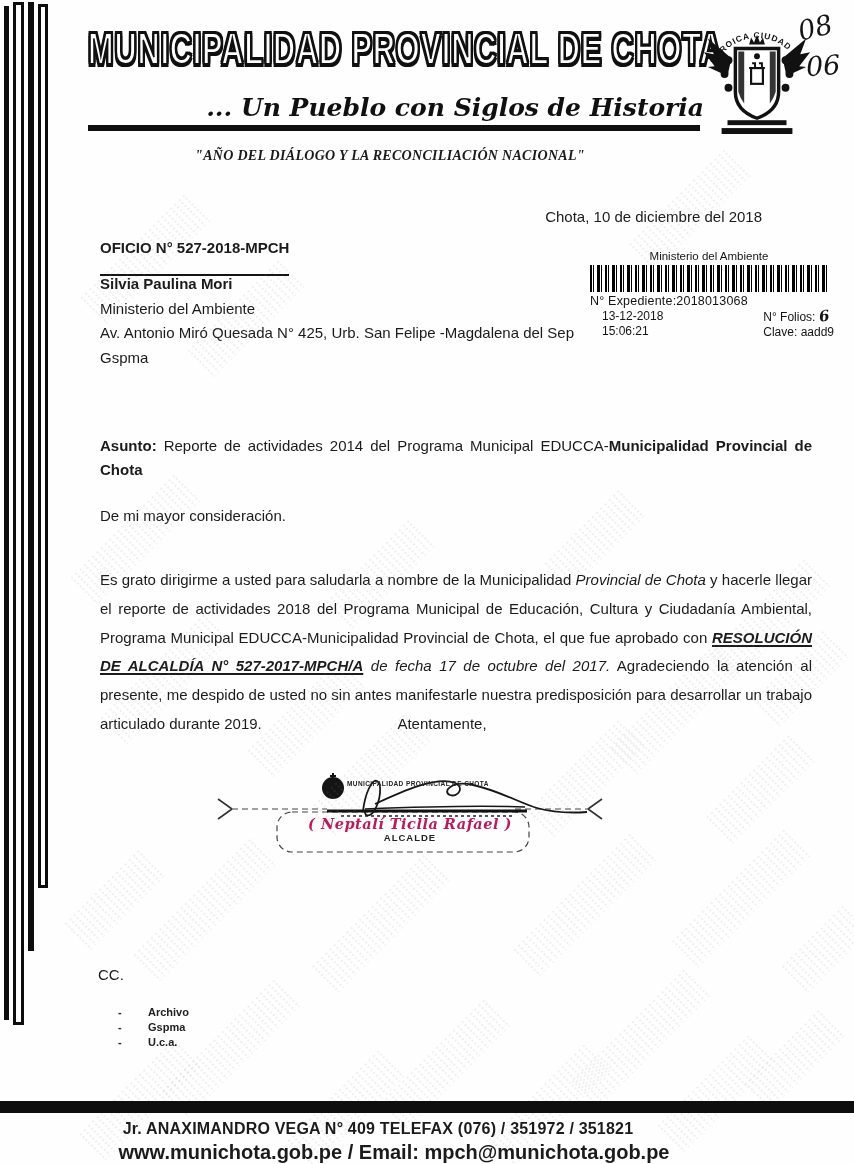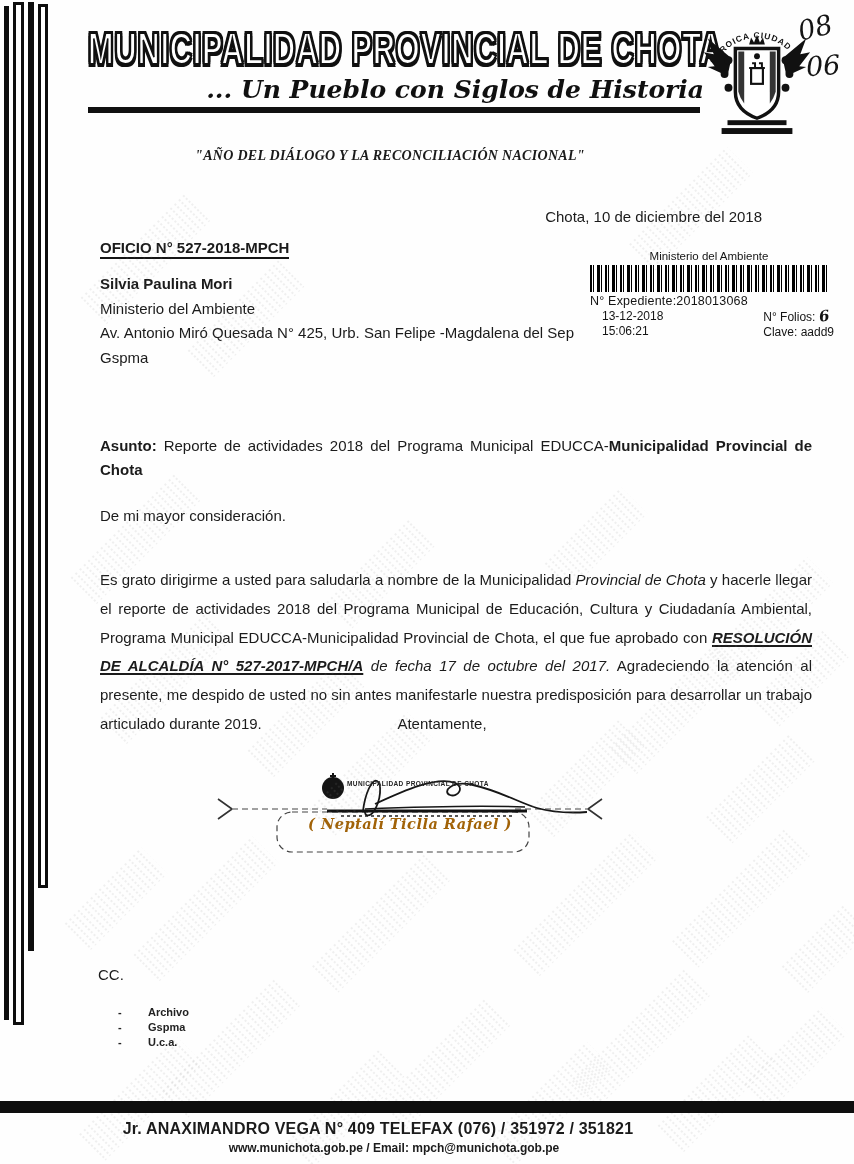--- a/index.html
+++ b/index.html
@@ -17,40 +17,40 @@
   .letterhead { position:absolute; left:88px; top:24px; width:616px; }
   .lh-title {
     font-weight:bold; font-size:40px; white-space:nowrap; color:#fff;
     -webkit-text-stroke:2px #101010;
     text-shadow:-2px -2px 0 #101010, 2px -2px 0 #101010, -2px 2px 0 #101010,
                  2px 2px 0 #101010, 0 -2px 0 #101010, 0 2px 0 #101010,
                 -2px 0 0 #101010, 2px 0 0 #101010;
     transform:scale(0.77,1.12); transform-origin:left top; letter-spacing:1px;
   }
   .lh-slogan {
-    margin-top:6px; text-align:right; font-family:"DejaVu Serif", serif;
+    margin-top:24px; text-align:right; font-family:"DejaVu Serif", serif;
     font-style:italic; font-weight:bold; font-size:25px; color:#101010;
   }
   .lh-rule { margin-top:3px; width:612px; height:6px; background:#101010; }
 
   .crest { position:absolute; left:698px; top:8px; }
   .hw { position:absolute; font-family:"DejaVu Serif", serif; font-style:italic;
         font-size:27px; color:#141414; }
   .hw1 { left:798px; top:12px; transform:rotate(-14deg); }
   .hw2 { left:806px; top:50px; transform:rotate(-4deg); }
 
   .quote {
     position:absolute; left:100px; top:148px; width:580px; text-align:center;
     font-family:"Liberation Serif", serif; font-style:italic; font-weight:bold;
     font-size:14px; letter-spacing:0.3px;
   }
   .dateline { position:absolute; top:208px; right:92px; font-size:15px; }
 
   .oficio { position:absolute; left:100px; top:239px; font-size:15px; font-weight:bold; }
-  .oficio span { border-bottom:2px solid #141414; padding-bottom:1px; }
+  .oficio span { border-bottom:2px solid #141414; padding-bottom:18px; }
 
   
   .stamp { position:absolute; left:580px; top:250px; width:258px; font-size:11.5px; color:#141414; }
   .stamp-org { text-align:center; font-size:11.5px; }
   .barcode {
     width:238px; height:27px; margin:3px auto 2px auto;
     background:repeating-linear-gradient(90deg,
       #000 0 2px, #fff 2px 3px, #000 3px 4px, #fff 4px 7px,
       #000 7px 10px, #fff 10px 11px, #000 11px 12px, #fff 12px 15px);
   }
@@ -75,36 +75,36 @@
 
   .closing { position:absolute; left:0; top:715px; width:884px; text-align:center; font-size:15px; }
 
   
   .sigblock { position:absolute; left:215px; top:772px; width:390px; height:90px; }
   .sigblock svg { position:absolute; left:0; top:0; }
   .sig-stamp-text { position:absolute; left:132px; top:8px; font-size:6.5px; font-weight:bold;
                     letter-spacing:0.4px; color:#222; white-space:nowrap; }
   .sig-name { position:absolute; left:0; top:43px; width:390px; text-align:center;
               font-family:"DejaVu Serif", serif; font-style:italic; font-weight:bold;
-              font-size:14.5px; color:#a16207; letter-spacing:0.5px; }
+              font-size:14.5px; color:#be185d; letter-spacing:0.5px; }
   .sig-role { position:absolute; left:0; top:60px; width:390px; text-align:center;
               font-size:9.5px; font-weight:bold; color:#222; letter-spacing:1px; }
 
   .ccblock { position:absolute; left:98px; top:966px; }
   .cc-label { font-size:15px; font-weight:normal; }
   .cc-items { margin-top:22px; padding-left:20px; font-size:11px; font-weight:bold; color:#222; }
   .cc-item { display:flex; line-height:15px; }
   .cc-item .dash { width:30px; }
 
   
   .footer-bar { position:absolute; left:0; top:1101px; width:854px; height:12px; background:#0e0e0e; }
   .footer-l1 { position:absolute; left:0; top:1120px; width:756px; text-align:center;
                font-size:16px; font-weight:bold; letter-spacing:0.2px; }
   .footer-l2 { position:absolute; left:0; top:1141px; width:788px; text-align:center;
-               font-size:12px; font-weight:bold; }
+               font-size:20px; font-weight:bold; }
 
   
   .streak { position:absolute; height:38px;
     background-image:radial-gradient(#8f8f8f 0.8px, transparent 1px);
     background-size:6px 4px; transform:rotate(-45deg); opacity:0.28; pointer-events:none; }
 </style>
 </head>
 <body>
 
 <div class="page">
@@ -171,21 +171,21 @@
     </div>
   </div>
 
   <div class="recipient">
     <div class="bold">Silvia Paulina Mori</div>
     <div>Ministerio del Ambiente</div>
     <div>Av. Antonio Miró Quesada N° 425, Urb. San Felipe -Magdalena del Sep</div>
     <div>Gspma</div>
   </div>
 
-  <div class="subject"><span class="bold">Asunto:</span><span> Reporte de actividades 2018 del Programa Municipal EDUCCA-</span><span class="bold">Municipalidad Provincial de Chota</span></div>
+  <div class="subject"><span class="bold">Asunto:</span><span> Reporte de actividades 2014 del Programa Municipal EDUCCA-</span><span class="bold">Municipalidad Provincial de Chota</span></div>
 
   <div class="greeting">De mi mayor consideración.</div>
 
   <div class="bodytext"><span>Es grato dirigirme a usted para saludarla a nombre de la Municipalidad </span><span class="it">Provincial de Chota</span><span> y hacerle llegar el reporte de actividades 2018 del Programa Municipal de Educación, Cultura y Ciudadanía Ambiental, Programa Municipal EDUCCA-Municipalidad Provincial de Chota, el que fue aprobado con </span><span class="res">RESOLUCIÓN DE ALCALDÍA N° 527-2017-MPCH/A</span><span class="it"> de fecha 17 de octubre del 2017.</span><span> Agradeciendo la atención al presente, me despido de usted no sin antes manifestarle nuestra predisposición para desarrollar un trabajo articulado  durante 2019.</span></div>
 
   <div class="closing">Atentamente,</div>
 
   <div class="sigblock">
     <svg width="390" height="90" viewBox="0 0 390 90">
 
@@ -200,20 +200,21 @@
 
       <circle cx="118" cy="16" r="11" fill="#141414"></circle>
       <path d="M118 1 V7 M115 4 H121" stroke="#141414" stroke-width="2" fill="none"></path>
 
       <path d="M148 39 C150 22 157 6 162 9 C167 12 166 28 159 39 C155 45 149 45 150 38" fill="none" stroke="#161616" stroke-width="1.8"></path>
       <path d="M160 32 C190 18 222 4 240 11 C250 15 243 26 235 23 C227 20 236 8 258 13 C285 19 305 31 322 36 C340 41 358 41 372 40" fill="none" stroke="#161616" stroke-width="1.8"></path>
       <path d="M150 37 C200 35 260 33 310 35" fill="none" stroke="#161616" stroke-width="1.4"></path>
     </svg>
     <div class="sig-stamp-text">MUNICIPALIDAD PROVINCIAL DE CHOTA</div>
     <div class="sig-name"><span>(</span> <span>Neptalí Ticlla Rafael</span> <span>)</span></div>
+    <div class="sig-role">ALCALDE</div>
   </div>
 
   <div class="ccblock">
     <div class="cc-label">CC.</div>
     <div class="cc-items">
       <div class="cc-item">
           <span class="dash">-</span>
           <span>Archivo</span>
         </div>
       <div class="cc-item">

